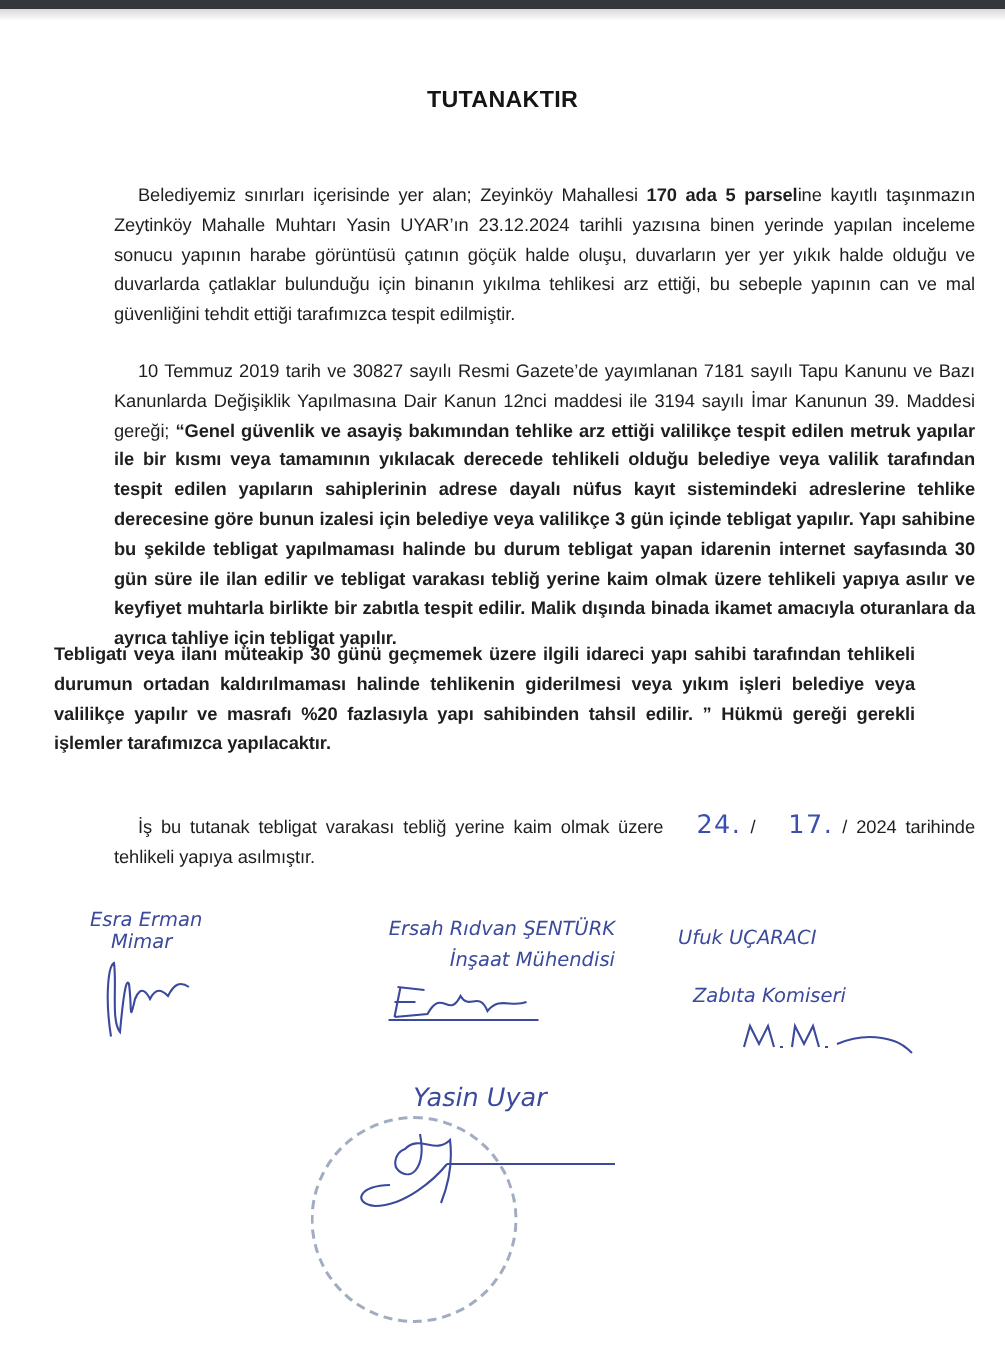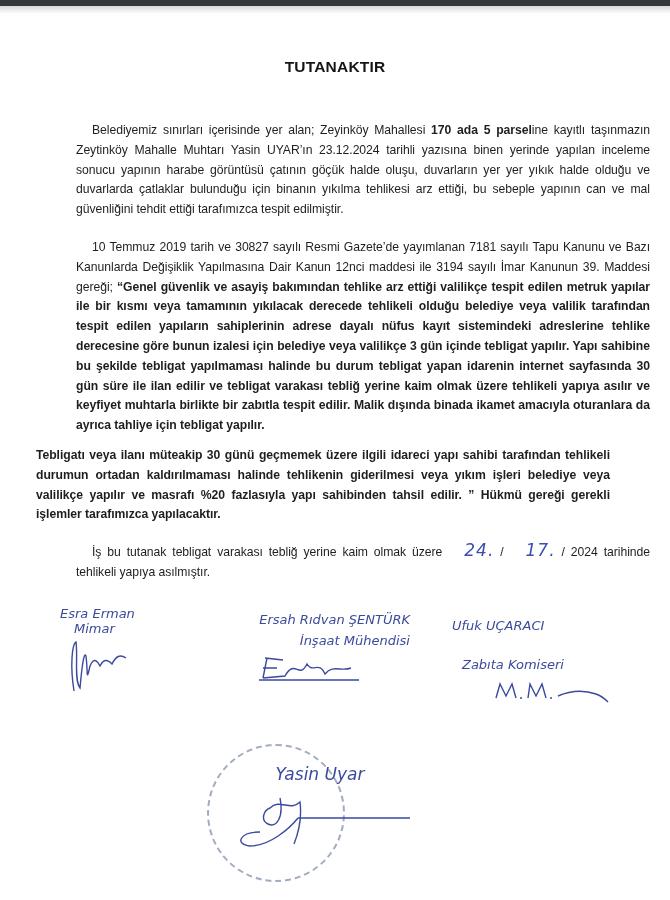--- a/index.html
+++ b/index.html
@@ -12,31 +12,31 @@
     .title { position: absolute; left: 0; width: 670px; text-align: center; font-weight: bold;
       font-size: 15.5px; letter-spacing: 0.2px; color: #151515; }
     .t1 { top: 44px; }
     .t2 { top: 79px; }
     .para { position: absolute; left: 36px; width: 574px; font-size: 12.2px; line-height: 19.8px;
       text-align: justify; color: #1e1e1e; letter-spacing: -0.05px; }
     .para b { font-weight: bold; }
     .indent { text-indent: 16px; margin-left: 40px; }
     .p1 { top: 107px; }
     .p2 { top: 224px; }
-    .p3 { top: 432px; font-weight: bold; }
+    .p3 { top: 413px; font-weight: bold; }
     .p4 { top: 527px; }
-    .hand { font-family: "DejaVu Sans", sans-serif; font-style: italic; color: #3a4fb0; font-size: 17px;
+    .hand { font-family: "DejaVu Sans", sans-serif; color: #3a4fb0; font-size: 17px;
       letter-spacing: 1px; display: inline-block; }
     .sig-block { position: absolute; color: #3b4a9c; font-family: "DejaVu Sans", sans-serif;
       font-style: italic; }
     .sig-line { display: block; white-space: nowrap; }
     .sig1 { left: 60px; top: 592px; font-size: 13px; }
     .sig2 { left: 210px; top: 598px; font-size: 13px; text-align: right; width: 200px; }
     .sig3 { left: 452px; top: 604px; font-size: 13px; }
-    .sig4 { left: 140px; top: 750px; font-size: 17px; text-align: center; width: 320px; }
+    .sig4 { left: 140px; top: 708px; font-size: 17px; text-align: center; width: 320px; }
     .stamp { position: absolute; left: 207px; top: 730px; width: 138px; height: 138px; border-radius: 50%;
       border: 2px dashed #7a8aa8; opacity: 0.7; }
     .scribble { display: block; }
   </style>
 </head>
 <body>
 
 <div class="topbar"></div>
 <div class="topbar-shadow"></div>
 

